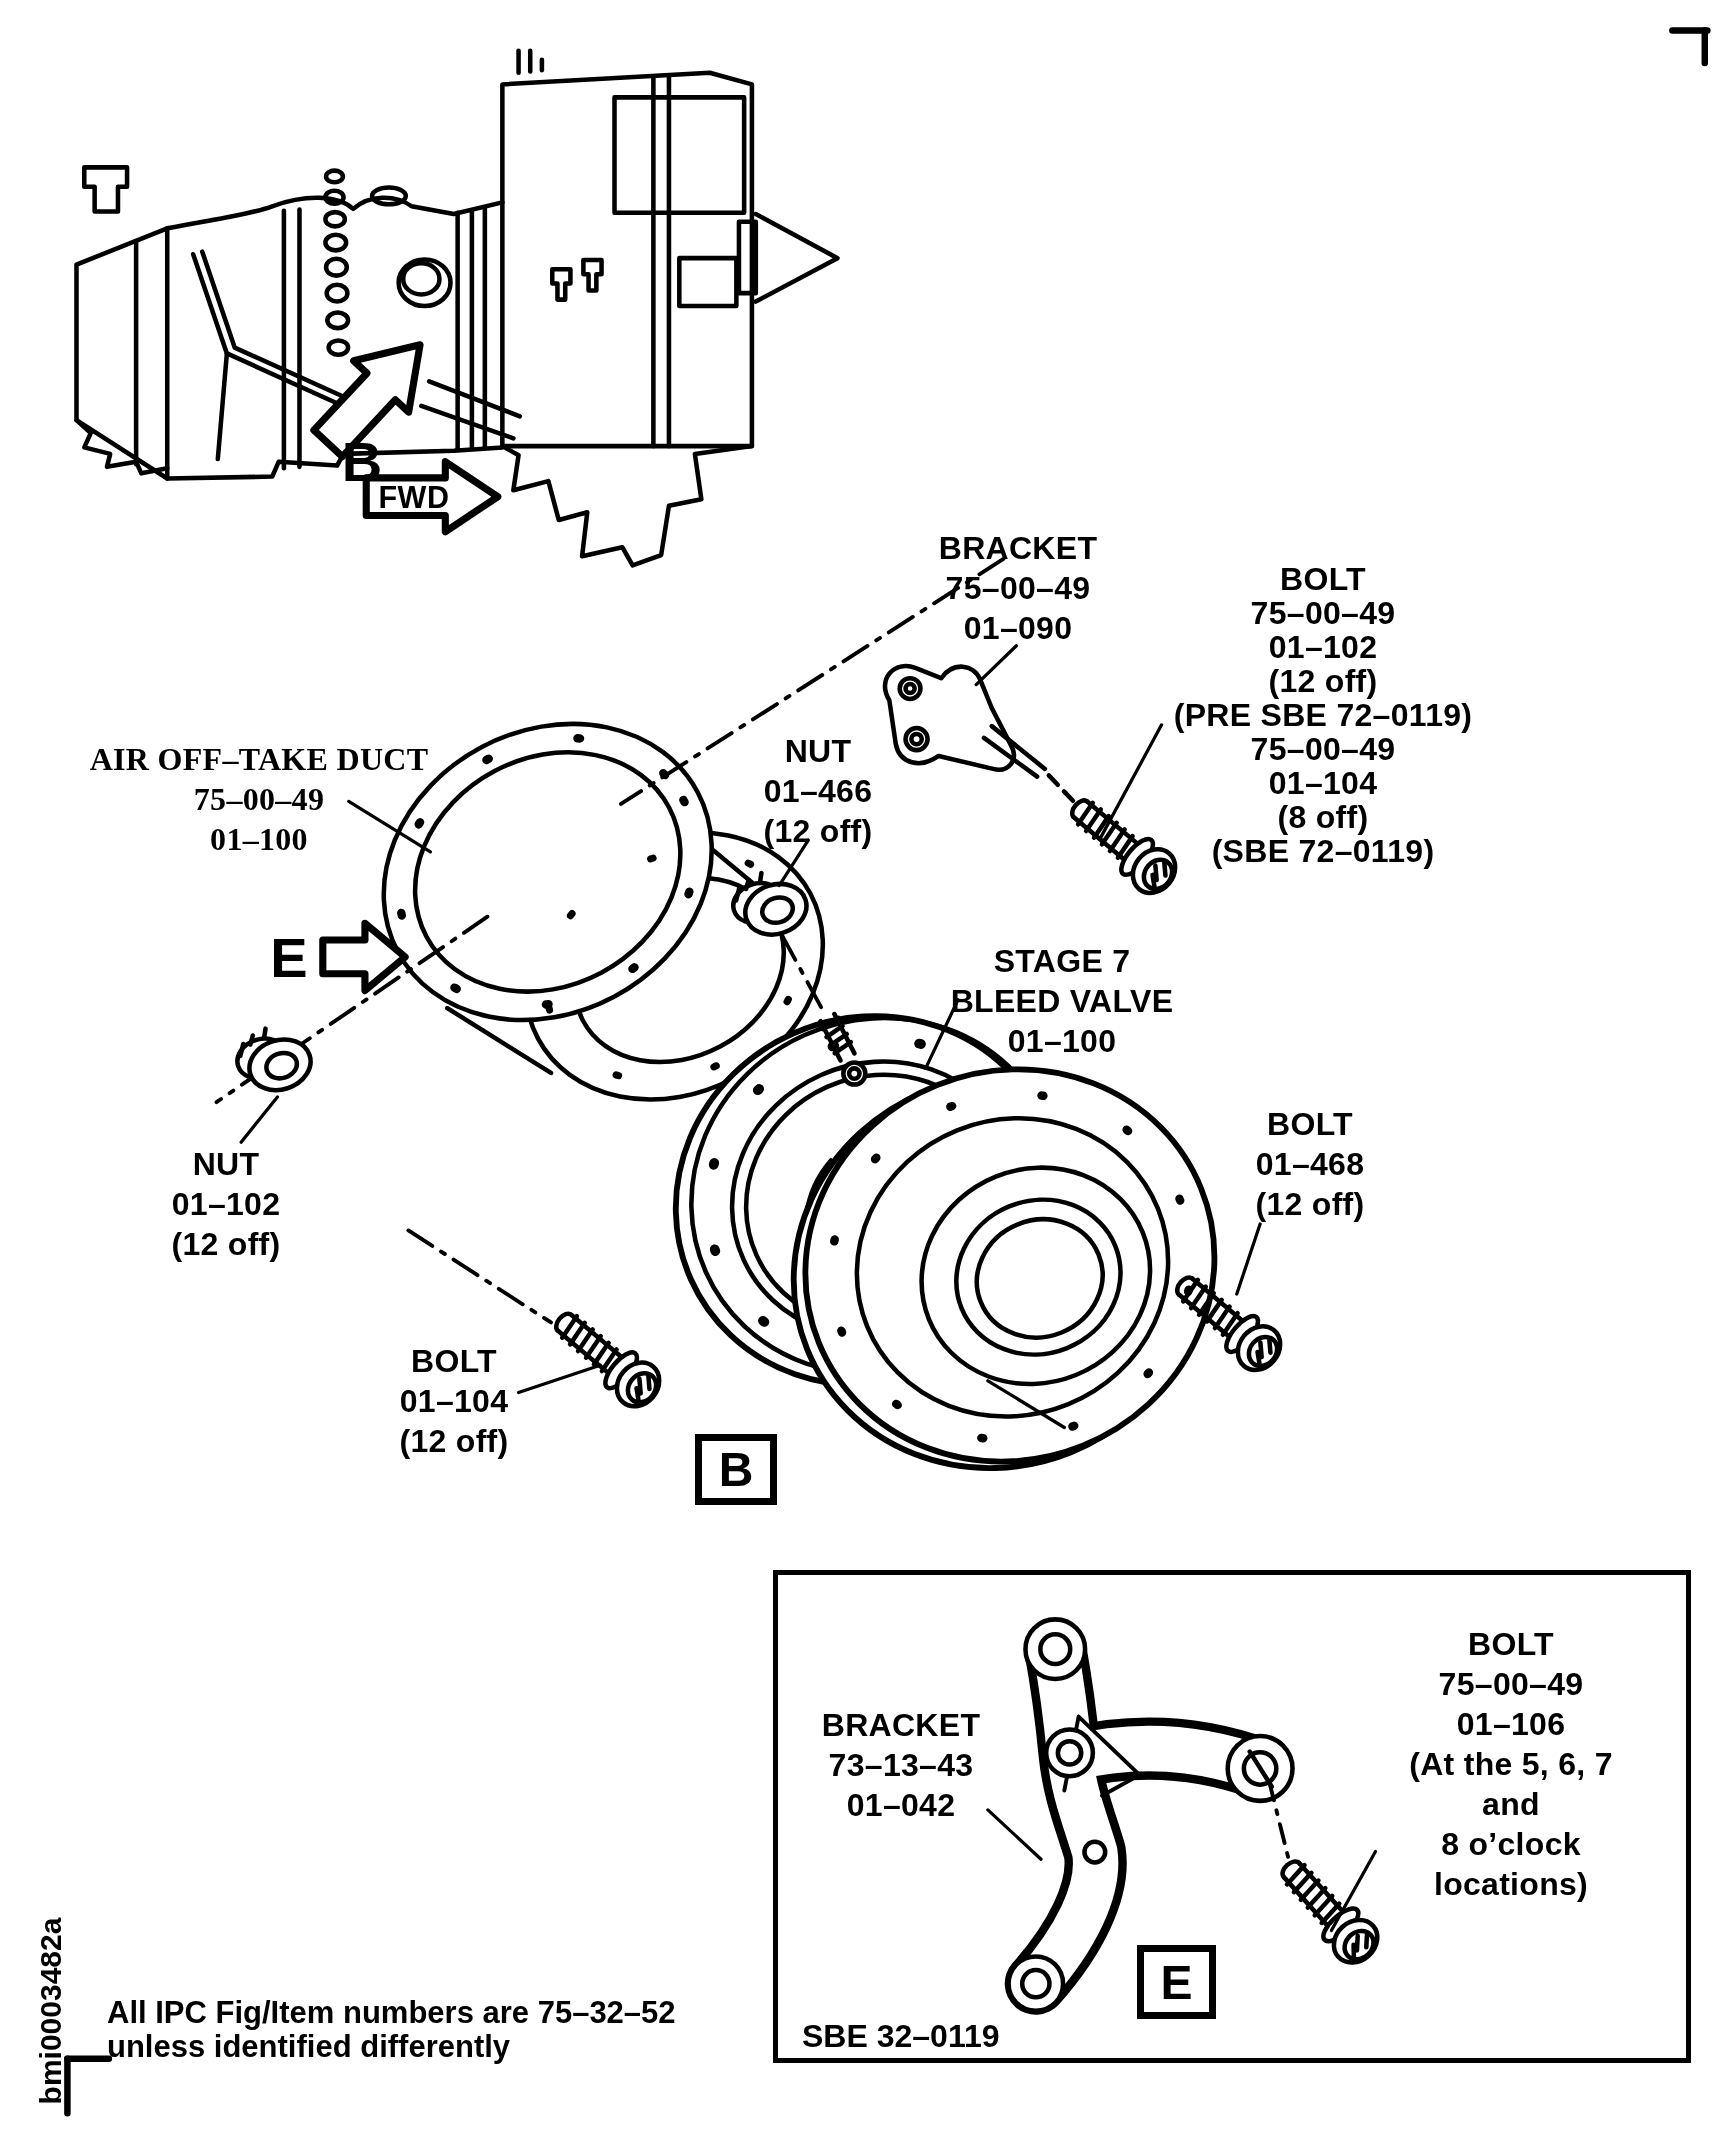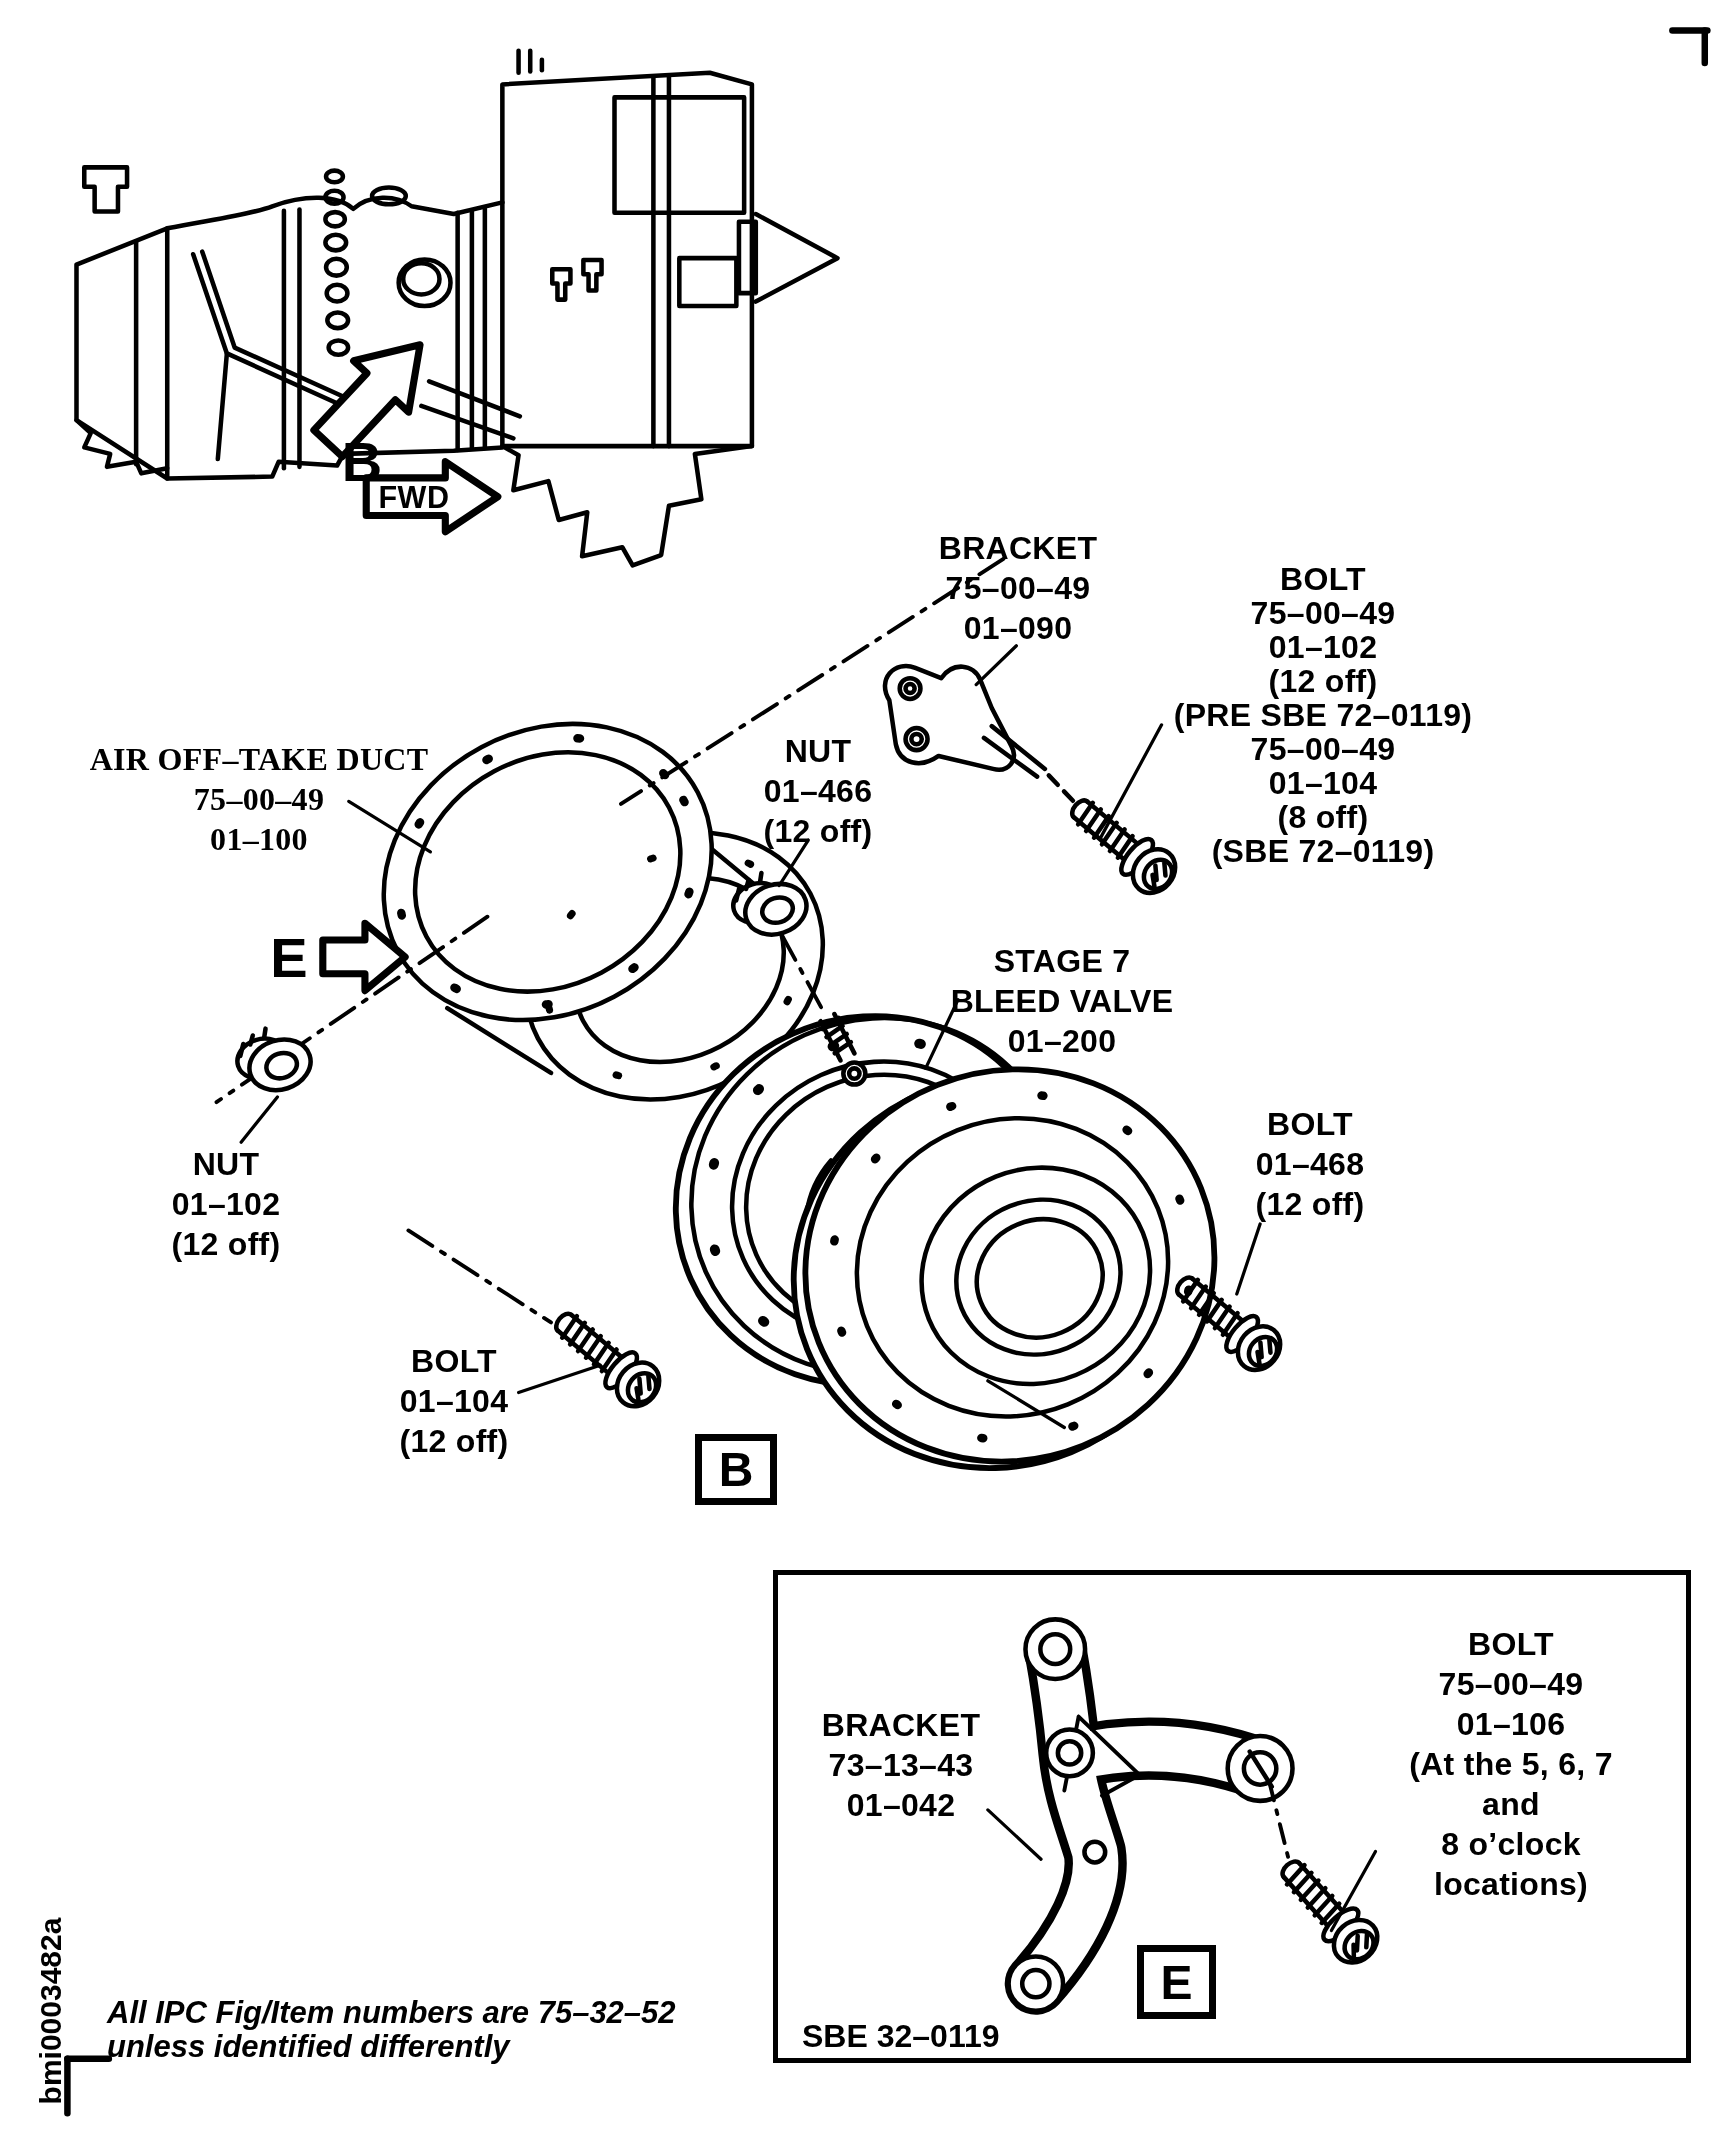--- a/index.html
+++ b/index.html
@@ -30,21 +30,21 @@
   #fwd-text{
     position:absolute;transform:translate(-50%,-50%);font-weight:bold;
     font-size:30.5px;color:#000;letter-spacing:0.6px;
   }
   #doc-id{
     position:absolute;left:51px;top:2011px;transform:translate(-50%,-50%) rotate(-90deg);
     font-weight:bold;font-size:30px;color:#000;white-space:nowrap;
   }
   #footnote{
     position:absolute;left:107px;top:1996px;font-weight:bold;font-size:31px;
-    line-height:34px;color:#000;white-space:pre-line;font-style:italic;
+    line-height:34px;color:#000;white-space:pre-line;
   }
   #sbe-note{
     position:absolute;left:802px;top:2018px;font-weight:bold;font-size:32px;color:#000;
   }
 </style>
 </head>
 <body>
 
 <div id="page">
 
@@ -350,21 +350,21 @@
 (8 off)
 (SBE 72–0119)</div>
 <div class="lbl" style="left:259px;top:739px;font-family:Liberation Serif, serif;">AIR OFF–TAKE DUCT
 75–00–49
 01–100</div>
 <div class="lbl" style="left:818px;top:731px;">NUT
 01–466
 (12 off)</div>
 <div class="lbl" style="left:1062px;top:941px;">STAGE 7
 BLEED VALVE
-01–200</div>
+01–100</div>
 <div class="lbl" style="left:226px;top:1144px;">NUT
 01–102
 (12 off)</div>
 <div class="lbl" style="left:454px;top:1341px;">BOLT
 01–104
 (12 off)</div>
 <div class="lbl" style="left:1310px;top:1104px;">BOLT
 01–468
 (12 off)</div>
 

